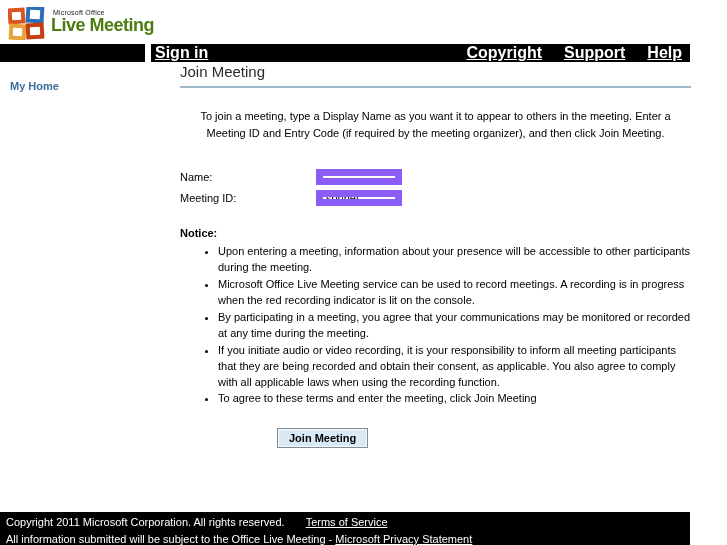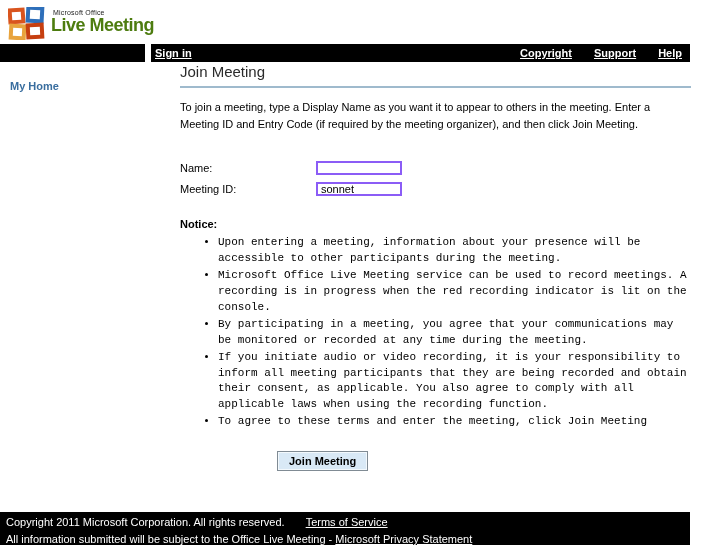--- a/index.html
+++ b/index.html
@@ -34,58 +34,58 @@
     display: flex;
   }
   .topnav .seg-left  { width: 145px; height: 18px; background: #000; }
   .topnav .seg-gap   { width: 6px; height: 18px; background: #fff; }
   .topnav .seg-right {
     flex: 1; height: 18px; background: #000;
     display: flex; align-items: center;
     padding: 0 8px 0 4px;
   }
   .topnav a, .topnav .navlink {
-    color: #fff; font-weight: bold; font-size: 11px;
+    color: #fff; font-weight: bold; font-size: 16px;
     text-decoration: underline; cursor: pointer;
   }
   .topnav .spacer { flex: 1; }
   .topnav .navlink.right { margin-left: 22px; }
 
   
   .sidebar-link {
     position: absolute; left: 10px; top: 80px;
     color: #3a6e9f; font-weight: bold; font-size: 11px; cursor: pointer;
   }
 
   
   .content {
     position: absolute; left: 180px; top: 63px; width: 511px;
   }
   .page-title {
     font-size: 15px; font-weight: normal; color: #2b2b2b;
     padding-bottom: 6px;
     border-bottom: 2px solid #9fbacd;
   }
-  .intro { margin-top: 11px; line-height: 1.5; color: #000; }
+  .intro { margin-top: 20px; line-height: 1.5; color: #000; text-align: center; }
 
   .form-area { margin-top: 25px; }
   .form-row { display: flex; align-items: center; height: 21px; }
   .form-row label { width: 136px; font-size: 11px; }
   .form-row input {
     width: 86px; height: 14px;
-    border: 2px solid #8b5cf6;
+    border: 7px solid #8b5cf6;
     font-family: "Liberation Sans", sans-serif;
     font-size: 11px; padding: 1px 3px;
     background: #fff; outline: none;
   }
 
   .notice { margin-top: 19px; }
   .notice-heading { font-weight: bold; }
   .notice ul { margin: 5px 0 0 0; padding-left: 38px; }
-  .notice li { line-height: 1.45; margin-bottom: 1px; font-family: Liberation Mono, monospace; }
+  .notice li { line-height: 1.45; margin-bottom: 1px; }
 
   .button-row { margin-top: 21px; margin-left: 97px; }
   .join-btn {
     background: #d9e9f6;
     border: 1px solid #808b94;
     box-shadow: inset 0 0 0 1px #f3f9fd;
     font-family: "Liberation Sans", sans-serif;
     font-size: 11px; font-weight: bold; color: #000;
     padding: 3px 11px; cursor: pointer;
   }

